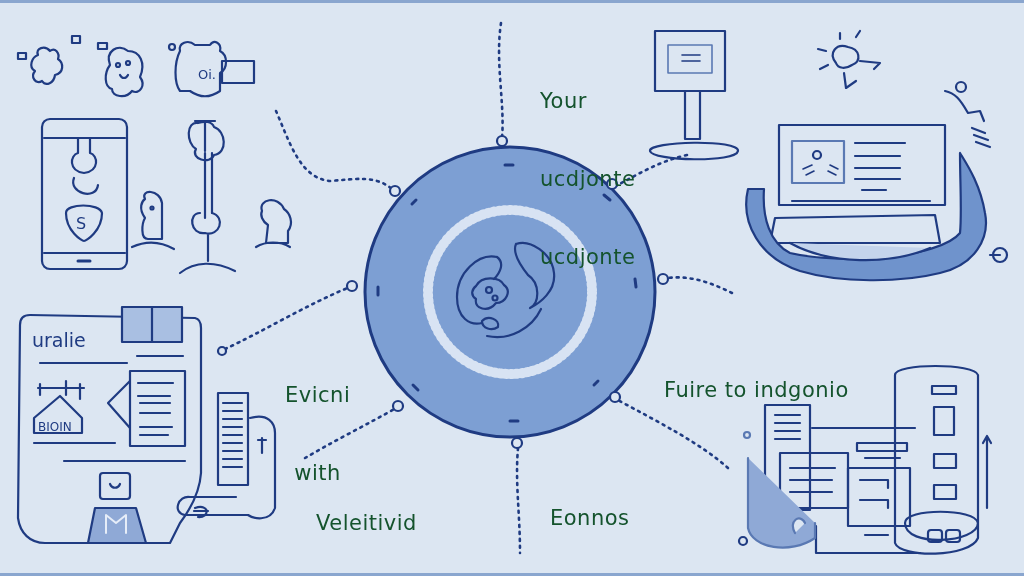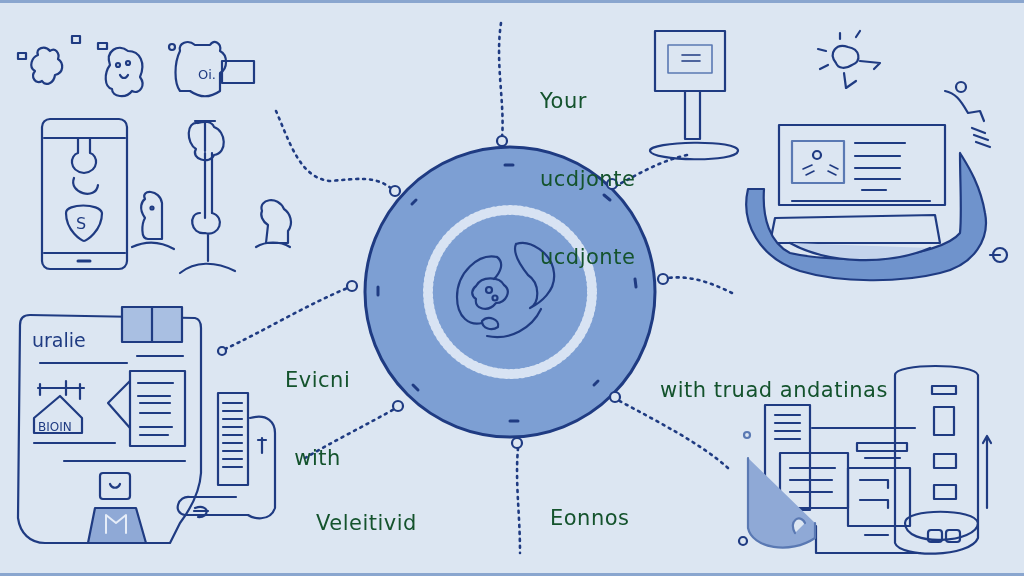--- a/index.html
+++ b/index.html
@@ -206,27 +206,27 @@
     </g>
   </svg>
 
 
   <div class="label center" style="left:540px; top:33px;">
     <span style="text-align:left;">Your</span>
     <span>ucdjonte</span>
     <span>ucdjonte</span>
   </div>
 
-  <div class="label center" style="left:285px; top:312px;">
+  <div class="label center" style="left:285px; top:327px;">
     <span>Evicni</span>
     <span>with</span>
   </div>
 
   <div class="label" style="left:660px; top:322px;">
-    <span>with truad andatinas</span>
+    <span style="padding-left:4px;">Fuire to indgonio</span>
   </div>
 
   <div class="label" style="left:316px; top:455px;">
     <span>Veleitivid</span>
     
   </div>
 
   <div class="label" style="left:550px; top:450px;">
     <span>Eonnos</span>
     

